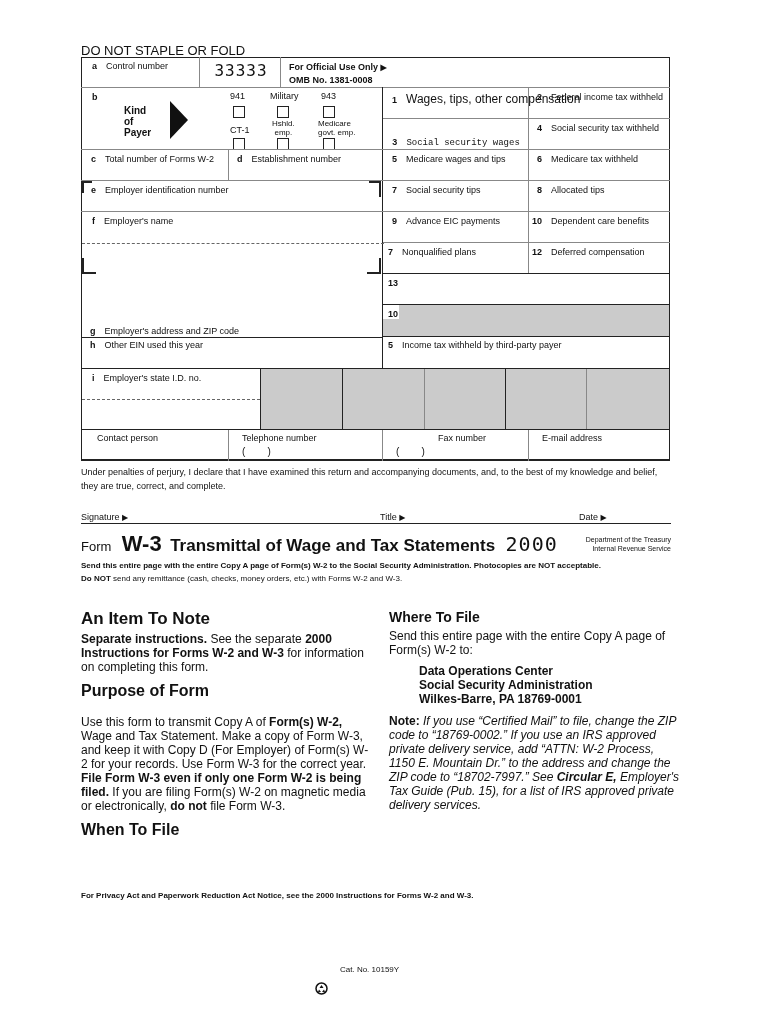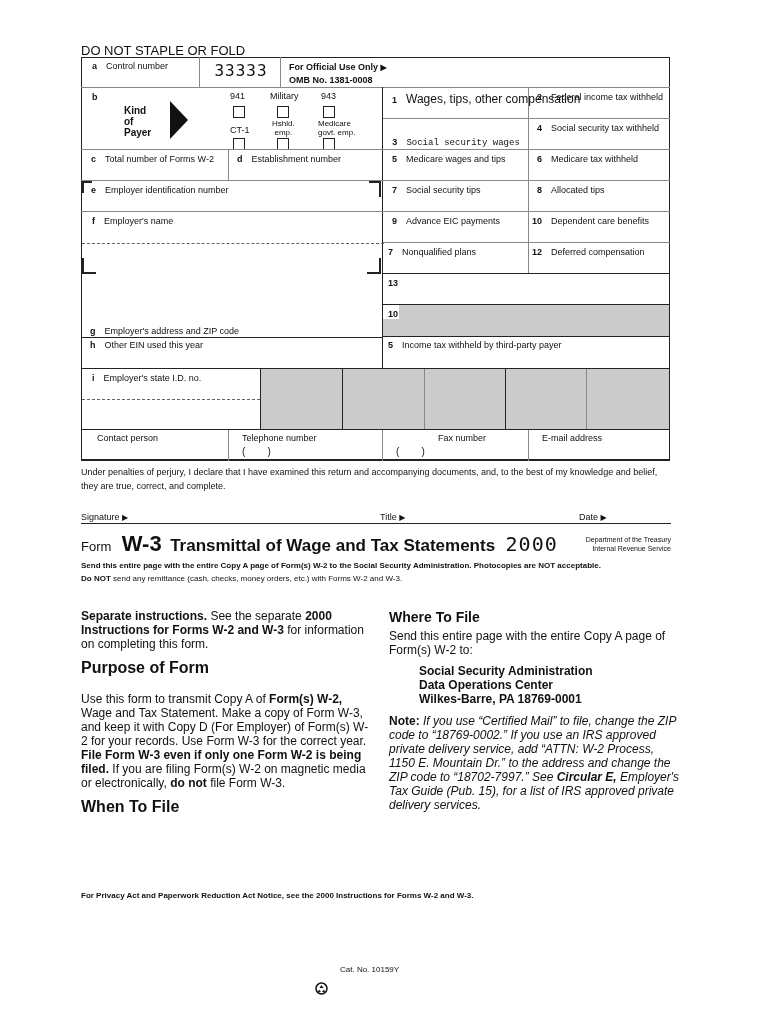--- a/index.html
+++ b/index.html
@@ -156,32 +156,33 @@
 </div>
 <div class="abs" style="left:560px;top:535px;width:111px;text-align:right;font-size:7px;line-height:9px;">
   <div>Department of the Treasury</div>
   <div>Internal Revenue Service</div>
 </div>
 
 <div class="abs b" style="left:81px;top:561px;font-size:8px;white-space:nowrap;">Send this entire page with the entire Copy A page of Form(s) W-2 to the Social Security Administration. Photocopies are NOT acceptable.</div>
 <div class="abs" style="left:81px;top:574px;font-size:8px;white-space:nowrap;"><b>Do NOT</b><span> send any remittance (cash, checks, money orders, etc.) with Forms W-2 and W-3.</span></div>
 
 <div class="abs" style="left:81px;top:609px;width:292px;">
+  <h2 style="font-size:17px;margin-bottom:3px;">An Item To Note</h2>
   <p class="para"><b>Separate instructions.</b><span> See the separate </span><b>2000 Instructions for Forms W-2 and W-3</b><span> for information on completing this form.</span></p>
   <h2 style="margin-top:8px;margin-bottom:15px;">Purpose of Form</h2>
   <p class="para"><span>Use this form to transmit Copy A of </span><b>Form(s) W-2,</b><span> Wage and Tax Statement. Make a copy of Form W-3, and keep it with Copy D (For Employer) of Form(s) W-2 for your records. Use Form W-3 for the correct year. </span><b>File Form W-3 even if only one Form W-2 is being filed.</b><span> If you are filing Form(s) W-2 on magnetic media or electronically, </span><b>do not</b><span> file Form W-3.</span></p>
   <h2 style="margin-top:8px;margin-bottom:6px;">When To File</h2>
 </div>
 
 <div class="abs" style="left:389px;top:609px;width:290px;">
   <h2 style="font-size:14px;margin-bottom:4px;">Where To File</h2>
   <p class="para">Send this entire page with the entire Copy A page of Form(s) W-2 to:</p>
   <div class="para b" style="margin-left:30px;margin-top:7px;">
+    <div>Data Operations Center</div>
     <div>Social Security Administration</div>
-    <div>Data Operations Center</div>
     <div>Wilkes-Barre, PA 18769-0001</div>
   </div>
   <p class="para" style="margin-top:8px;"><b>Note:</b><i> If you use “Certified Mail” to file, change the ZIP code to “18769-0002.” If you use an IRS approved private delivery service, add “ATTN: W-2 Process, 1150 E. Mountain Dr.” to the address and change the ZIP code to “18702-7997.” See </i><b><i>Circular E,</i></b><i> Employer's Tax Guide (Pub. 15), for a list of IRS approved private delivery services.</i></p>
 </div>
 
 <div class="abs b" style="left:81px;top:891px;font-size:8px;white-space:nowrap;">For Privacy Act and Paperwork Reduction Act Notice, see the 2000 Instructions for Forms W-2 and W-3.</div>
 <div class="abs" style="left:340px;top:965px;font-size:8px;">Cat. No. 10159Y</div>
 <svg class="abs" style="left:315px;top:982px;" width="13" height="13" viewBox="0 0 13 13">
   <circle cx="6.5" cy="6.5" r="5.5" fill="none" stroke="#111" stroke-width="1.5"></circle>
   <path d="M6.5 3 L8.5 6 L4.5 6 Z M4 7.5 L6 10 L3 10 Z M9 7.5 L10 10 L7 10 Z" fill="#111"></path>

